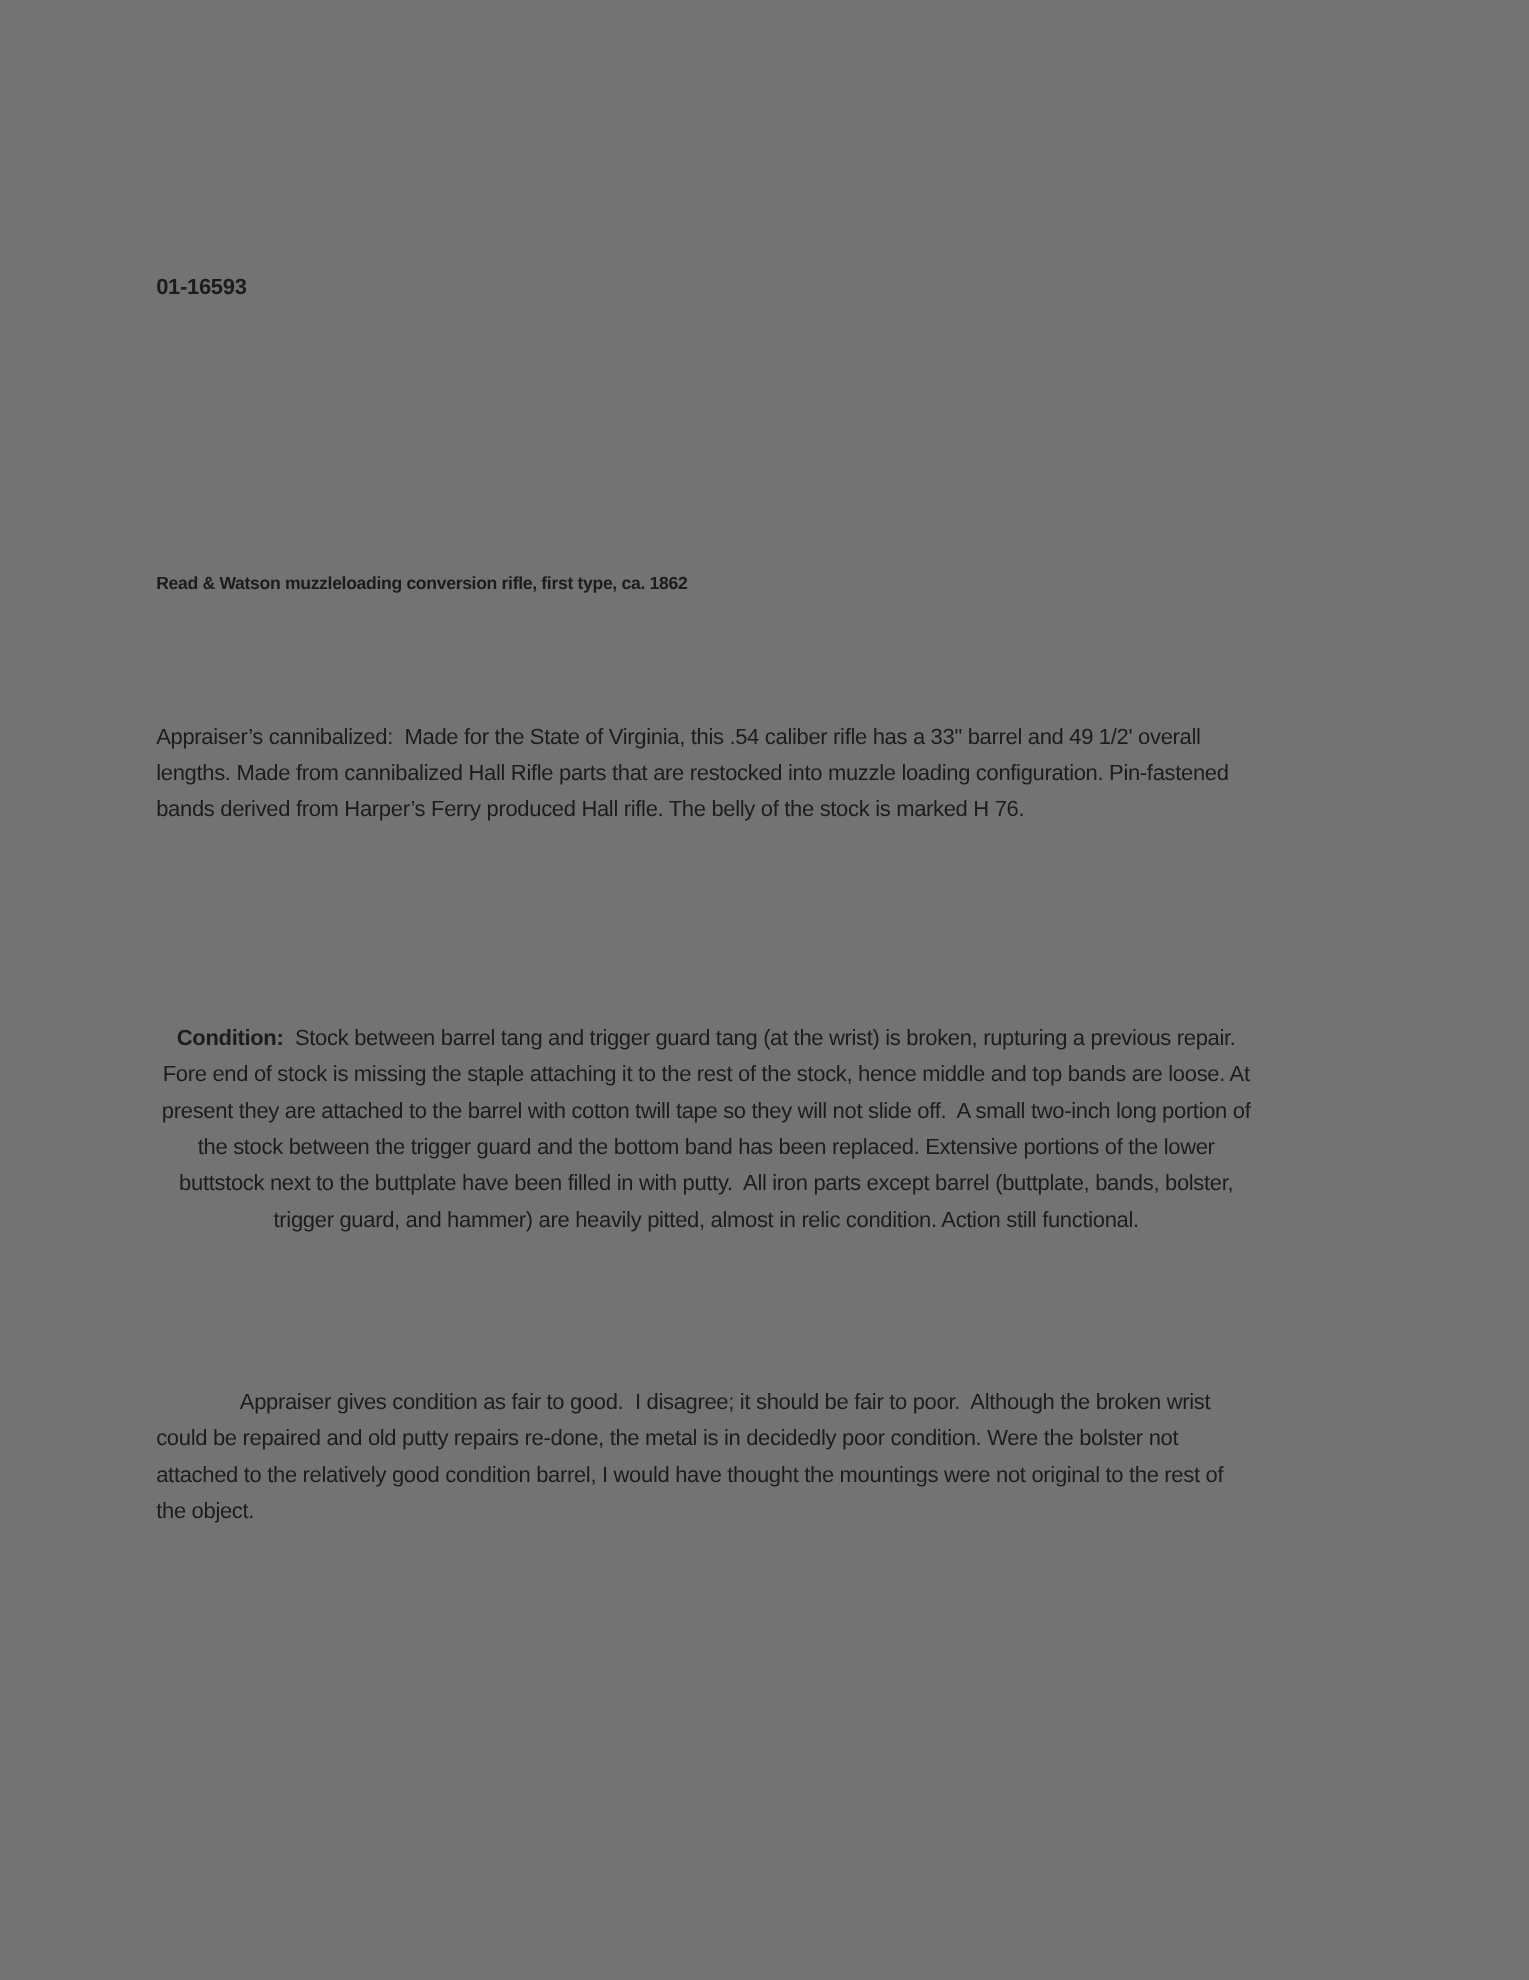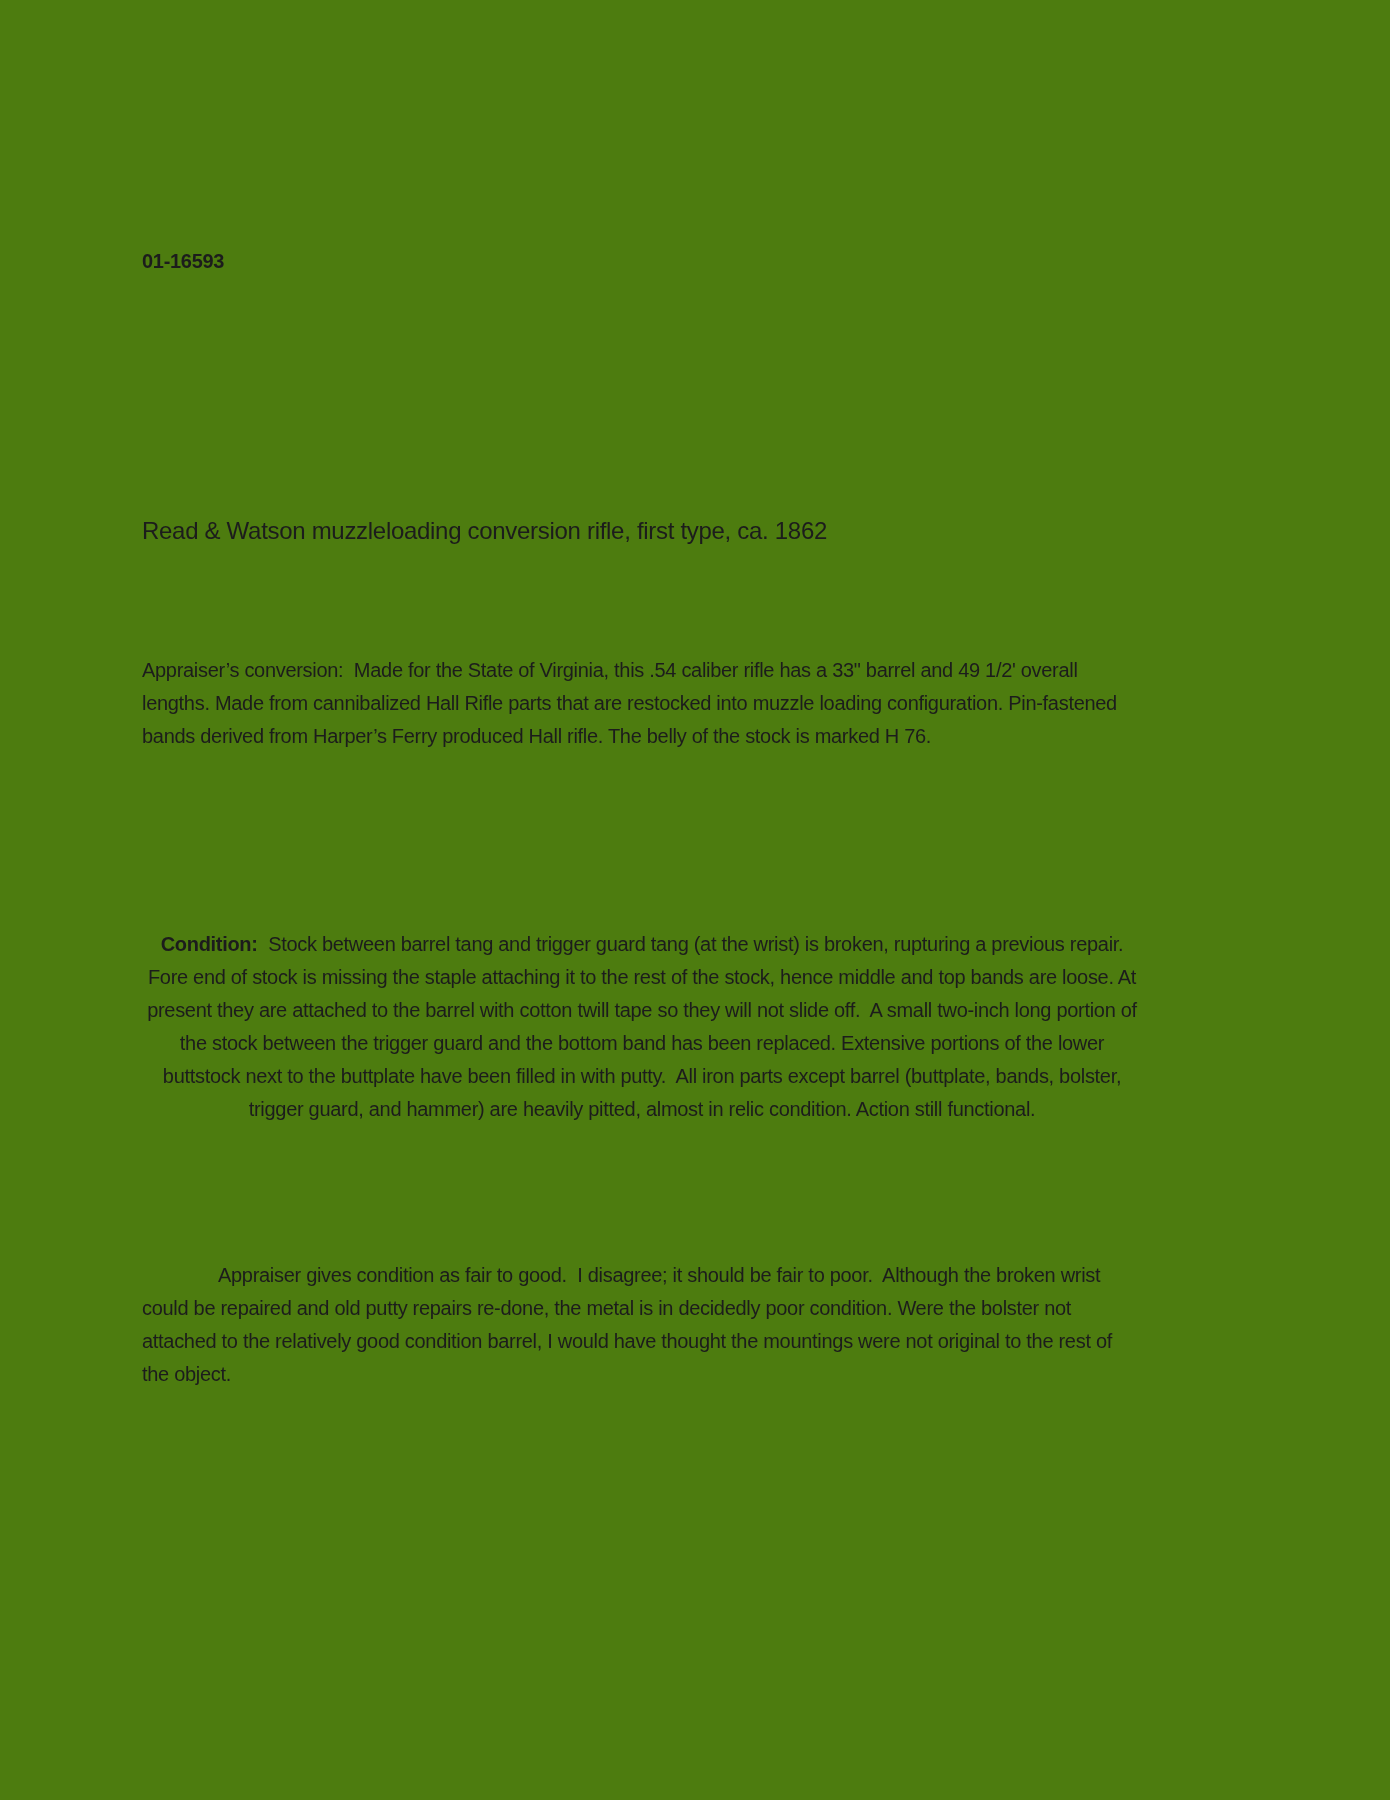--- a/index.html
+++ b/index.html
@@ -4,41 +4,41 @@
 <style>
   html, body {
     margin: 0;
     padding: 0;
     background: #ffffff;
   }
   .page {
     position: relative;
     width: 1390px;
     height: 1800px;
-    background: #4d7c0f;
+    background: #737373;
     overflow: hidden;
     font-family: "Liberation Sans", "DejaVu Sans", sans-serif;
     color: #1c1c1c;
     font-size: 20px;
     line-height: 33px;
     letter-spacing: -0.3px;
   }
   .content {
     padding: 146px 248px 0 142px;
     white-space: pre-wrap;
   }
   .doc-id {
     margin: 0;
     font-weight: bold;
   }
   .title {
     margin: 137px 0 0 0;
-    font-size: 24px;
+    font-size: 16px;
     line-height: 33px;
-    font-weight: normal;
+    font-weight: bold;
   }
   .para {
     margin: 8px 0 0 0;
   }
   .para-condition {
     margin: 76px 0 0 0;
     text-align: center;
   }
   .para-assessment {
     margin: 34px 0 0 0;
@@ -51,20 +51,20 @@
 </head>
 <body>
 
 <div class="page">
   <div class="content">
 
     <p class="doc-id">01-16593</p>
 
     <h1 class="title">Read &amp; Watson muzzleloading conversion rifle, first type, ca. 1862</h1>
 
-    <p class="para"><span>Appraiser’s conversion:</span><span>  Made for the State of Virginia, this .54 caliber rifle has a 33" barrel and 49 1/2' overall lengths. Made from cannibalized Hall Rifle parts that are restocked into muzzle loading configuration. Pin-fastened bands derived from Harper’s Ferry produced Hall rifle. The belly of the stock is marked H 76.</span></p>
+    <p class="para"><span>Appraiser’s cannibalized:</span><span>  Made for the State of Virginia, this .54 caliber rifle has a 33" barrel and 49 1/2' overall lengths. Made from cannibalized Hall Rifle parts that are restocked into muzzle loading configuration. Pin-fastened bands derived from Harper’s Ferry produced Hall rifle. The belly of the stock is marked H 76.</span></p>
 
     <p class="para para-condition"><span class="label-bold">Condition:</span><span>  Stock between barrel tang and trigger guard tang (at the wrist) is broken, rupturing a previous repair.  Fore end of stock is missing the staple attaching it to the rest of the stock, hence middle and top bands are loose. At present they are attached to the barrel with cotton twill tape so they will not slide off.  A small two-inch long portion of the stock between the trigger guard and the bottom band has been replaced. Extensive portions of the lower buttstock next to the buttplate have been filled in with putty.  All iron parts except barrel (buttplate, bands, bolster, trigger guard, and hammer) are heavily pitted, almost in relic condition. Action still functional.</span></p>
 
     <p class="para para-assessment">Appraiser gives condition as fair to good.  I disagree; it should be fair to poor.  Although the broken wrist could be repaired and old putty repairs re-done, the metal is in decidedly poor condition. Were the bolster not attached to the relatively good condition barrel, I would have thought the mountings were not original to the rest of the object.</p>
 
   </div>
 </div>
 
 </body></html>

